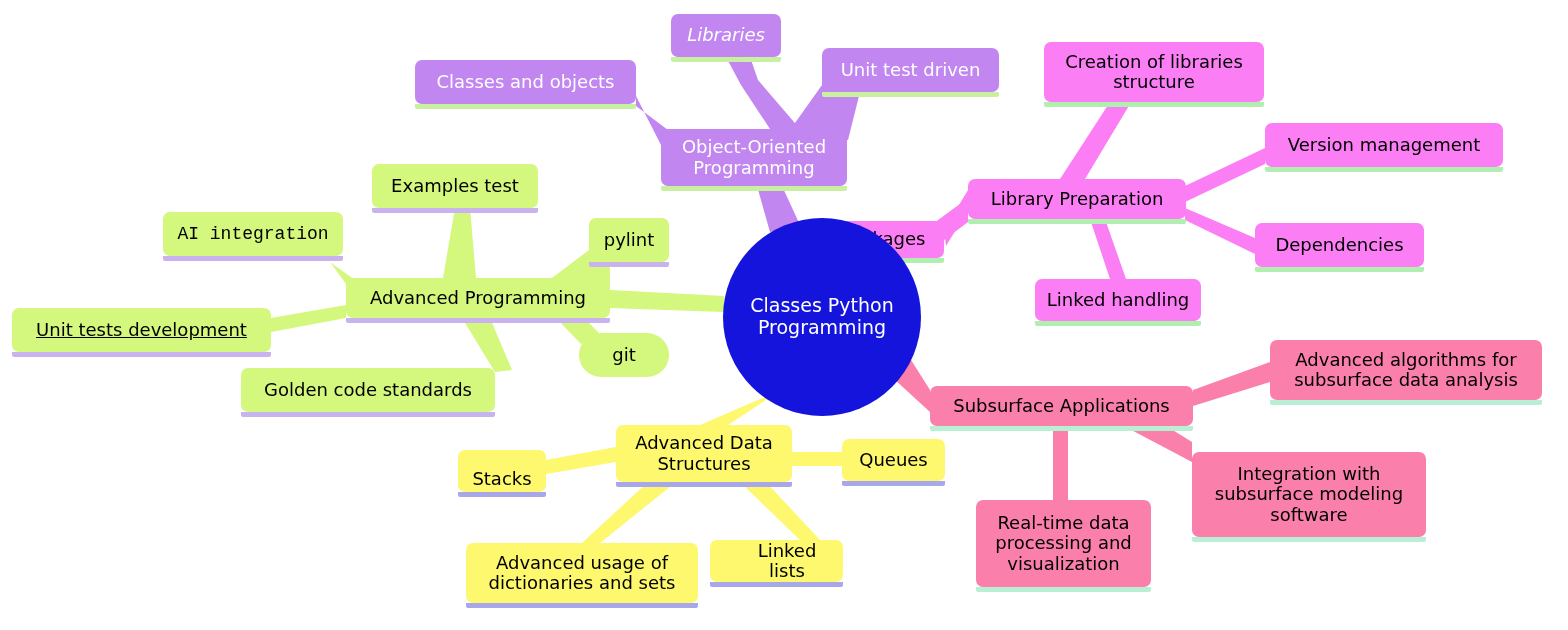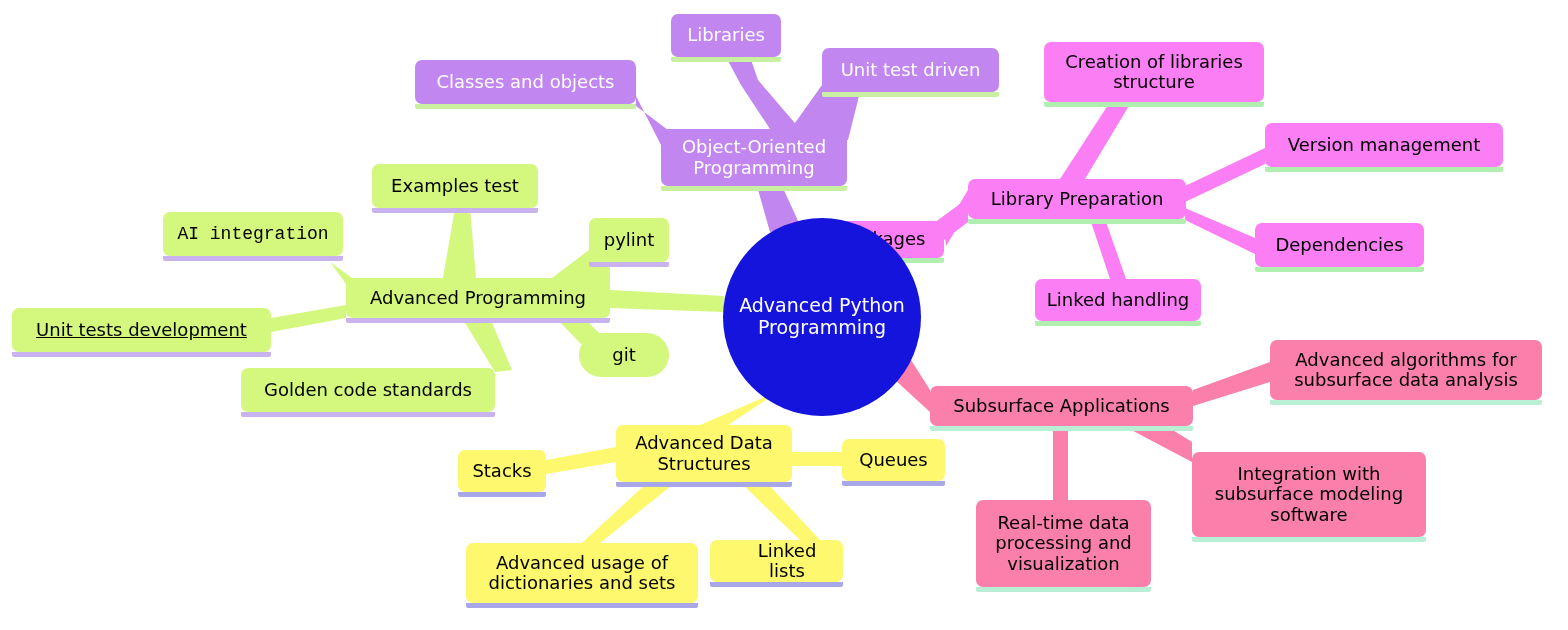--- a/index.html
+++ b/index.html
@@ -69,21 +69,21 @@
       <polygon points="1270,362 1193,390 1193,406 1270,382" fill="#fa7fab"></polygon>
       <polygon points="1192,462 1120,424 1150,416 1192,442" fill="#fa7fab"></polygon>
       <polygon points="1053,500 1053,426 1068,426 1068,500" fill="#fa7fab"></polygon>
       <polygon points="758,400 700,425 728,425 778,392" fill="#fdf86e"></polygon>
       <polygon points="546,460 616,447 616,462 546,474" fill="#fdf86e"></polygon>
       <polygon points="792,452 842,452 842,466 792,466" fill="#fdf86e"></polygon>
       <polygon points="582,543 648,482 676,482 600,543" fill="#fdf86e"></polygon>
       <polygon points="800,540 740,482 766,482 820,540" fill="#fdf86e"></polygon>
     </svg>
   <div id="nodes">
-      <div class="node mid" style="left: 671px; top: 14px; width: 110px; height: 43px; background: rgb(193, 134, 240); color: rgb(255, 255, 255);"><span>Libraries</span><span class="shadowbar" style="background: rgb(200, 240, 160);"></span></div>
+      <div class="node mid" style="left: 671px; top: 14px; width: 110px; height: 43px; background: rgb(193, 134, 240); color: rgb(255, 255, 255); font-style: italic;"><span>Libraries</span><span class="shadowbar" style="background: rgb(200, 240, 160);"></span></div>
       <div class="node mid" style="left: 415px; top: 60px; width: 221px; height: 44px; background: rgb(193, 134, 240); color: rgb(255, 255, 255);"><span>Classes and objects</span><span class="shadowbar" style="background: rgb(200, 240, 160);"></span></div>
       <div class="node mid" style="left: 822px; top: 48px; width: 177px; height: 44px; background: rgb(193, 134, 240); color: rgb(255, 255, 255);"><span>Unit test driven</span><span class="shadowbar" style="background: rgb(200, 240, 160);"></span></div>
       <div class="node mid" style="left: 661px; top: 129px; width: 186px; height: 57px; background: rgb(193, 134, 240); color: rgb(255, 255, 255);"><span>Object-Oriented
 Programming</span><span class="shadowbar" style="background: rgb(200, 240, 160);"></span></div>
       <div class="node mid" style="left: 372px; top: 164px; width: 166px; height: 44px; background: rgb(212, 247, 125); color: rgb(0, 0, 0);"><span>Examples test</span><span class="shadowbar" style="background: rgb(201, 179, 239);"></span></div>
       <div class="node mid" style="left: 163px; top: 212px; width: 180px; height: 44px; background: rgb(212, 247, 125); color: rgb(0, 0, 0); font-family: Liberation Mono, monospace;"><span>AI integration</span><span class="shadowbar" style="background: rgb(201, 179, 239);"></span></div>
       <div class="node mid" style="left: 589px; top: 218px; width: 80px; height: 44px; background: rgb(212, 247, 125); color: rgb(0, 0, 0); text-align: center;"><span>pylint</span><span class="shadowbar" style="background: rgb(201, 179, 239);"></span></div>
       <div class="node mid" style="left: 12px; top: 308px; width: 259px; height: 44px; background: rgb(212, 247, 125); color: rgb(0, 0, 0); text-decoration: underline;"><span>Unit tests development</span><span class="shadowbar" style="background: rgb(201, 179, 239);"></span></div>
       <div class="node mid" style="left: 241px; top: 368px; width: 254px; height: 44px; background: rgb(212, 247, 125); color: rgb(0, 0, 0);"><span>Golden code standards</span><span class="shadowbar" style="background: rgb(201, 179, 239);"></span></div>
       <div class="node mid" style="left: 579px; top: 333px; width: 90px; height: 44px; background: rgb(212, 247, 125); color: rgb(0, 0, 0); border-radius: 22px;"><span>git</span></div>
@@ -97,23 +97,23 @@
       <div class="node mid" style="left: 968px; top: 179px; width: 218px; height: 40px; background: rgb(251, 126, 245); color: rgb(0, 0, 0);"><span>Library Preparation</span><span class="shadowbar" style="background: rgb(176, 239, 176);"></span></div>
       <div class="node mid" style="left: 1270px; top: 340px; width: 272px; height: 60px; background: rgb(250, 127, 171); color: rgb(0, 0, 0);"><span>Advanced algorithms for
 subsurface data analysis</span><span class="shadowbar" style="background: rgb(185, 239, 213);"></span></div>
       <div class="node mid" style="left: 1192px; top: 452px; width: 234px; height: 85px; background: rgb(250, 127, 171); color: rgb(0, 0, 0);"><span>Integration with
 subsurface modeling
 software</span><span class="shadowbar" style="background: rgb(185, 239, 213);"></span></div>
       <div class="node mid" style="left: 976px; top: 500px; width: 175px; height: 87px; background: rgb(250, 127, 171); color: rgb(0, 0, 0);"><span>Real-time data
 processing and
 visualization</span><span class="shadowbar" style="background: rgb(185, 239, 213);"></span></div>
       <div class="node mid" style="left: 930px; top: 386px; width: 263px; height: 40px; background: rgb(250, 127, 171); color: rgb(0, 0, 0);"><span>Subsurface Applications</span><span class="shadowbar" style="background: rgb(185, 239, 213);"></span></div>
-      <div class="node mid" style="left: 458px; top: 450px; width: 88px; height: 42px; background: rgb(253, 248, 110); color: rgb(0, 0, 0);"><span>Stacks</span><span class="shadowbar" style="background: rgb(168, 168, 232);"></span></div>
+      <div class="node mid" style="left: 458px; top: 450px; width: 88px; height: 42px; background: rgb(253, 248, 110); color: rgb(0, 0, 0); align-items: flex-end;"><span>Stacks</span><span class="shadowbar" style="background: rgb(168, 168, 232);"></span></div>
       <div class="node mid" style="left: 842px; top: 439px; width: 103px; height: 42px; background: rgb(253, 248, 110); color: rgb(0, 0, 0);"><span>Queues</span><span class="shadowbar" style="background: rgb(168, 168, 232);"></span></div>
       <div class="node mid" style="left: 466px; top: 543px; width: 232px; height: 60px; background: rgb(253, 248, 110); color: rgb(0, 0, 0);"><span>Advanced usage of
 dictionaries and sets</span><span class="shadowbar" style="background: rgb(168, 168, 232);"></span></div>
       <div class="node mid" style="left: 710px; top: 540px; width: 133px; height: 42px; background: rgb(253, 248, 110); color: rgb(0, 0, 0); padding-left: 30px;"><span>Linked lists</span><span class="shadowbar" style="background: rgb(168, 168, 232);"></span></div>
       <div class="node mid" style="left: 616px; top: 425px; width: 176px; height: 57px; background: rgb(253, 248, 110); color: rgb(0, 0, 0);"><span>Advanced Data
 Structures</span><span class="shadowbar" style="background: rgb(168, 168, 232);"></span></div>
-      <div class="root big" style="left: 723px; top: 218px; width: 198px; height: 198px; background: rgb(20, 20, 220); color: rgb(255, 255, 255);"><span>Advanced Python
+      <div class="root big" style="left: 723px; top: 218px; width: 198px; height: 198px; background: rgb(20, 20, 220); color: rgb(255, 255, 255);"><span>Classes Python
 Programming</span></div>
     </div>
 </div>
 
 </body></html>

